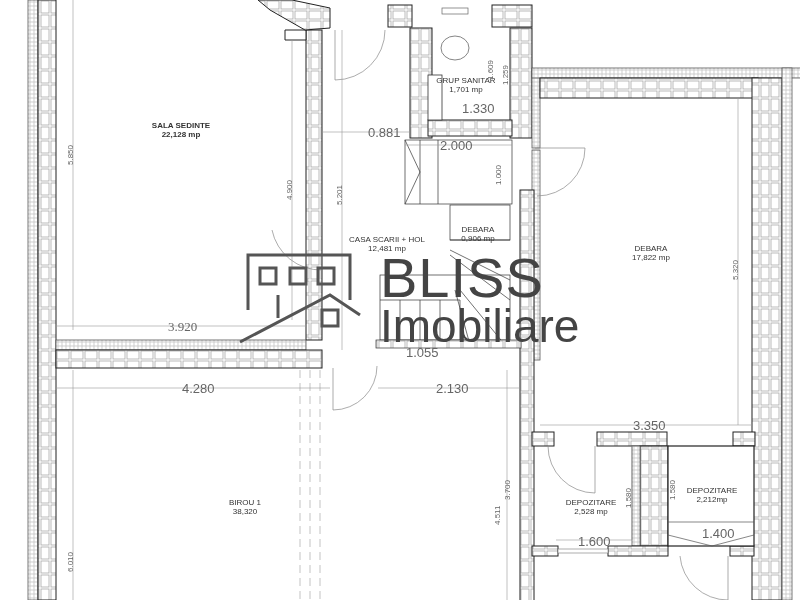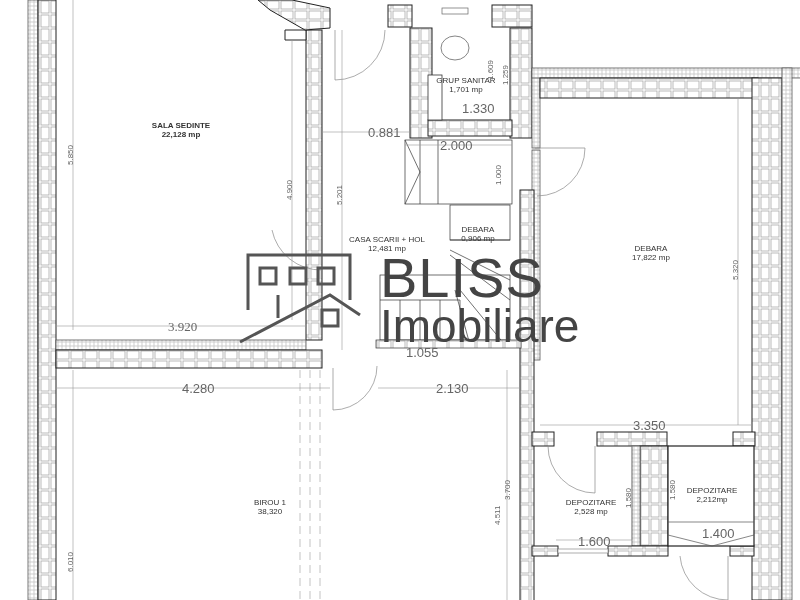--- a/index.html
+++ b/index.html
@@ -181,21 +181,21 @@
   <div>12,481 mp</div>
 </div>
 <div class="lbl" style="left:478px;top:225px;">
   <div>DEBARA</div>
   <div>0,906 mp</div>
 </div>
 <div class="lbl" style="left:651px;top:244px;">
   <div>DEBARA</div>
   <div>17,822 mp</div>
 </div>
-<div class="lbl" style="left:245px;top:498px;margin-left:25px;">
+<div class="lbl" style="left:245px;top:498px;">
   <div>BIROU 1</div>
   <div>38,320</div>
 </div>
 <div class="lbl" style="left:591px;top:498px;">
   <div>DEPOZITARE</div>
   <div>2,528 mp</div>
 </div>
 <div class="lbl" style="left:712px;top:486px;">
   <div>DEPOZITARE</div>
   <div>2,212mp</div>

